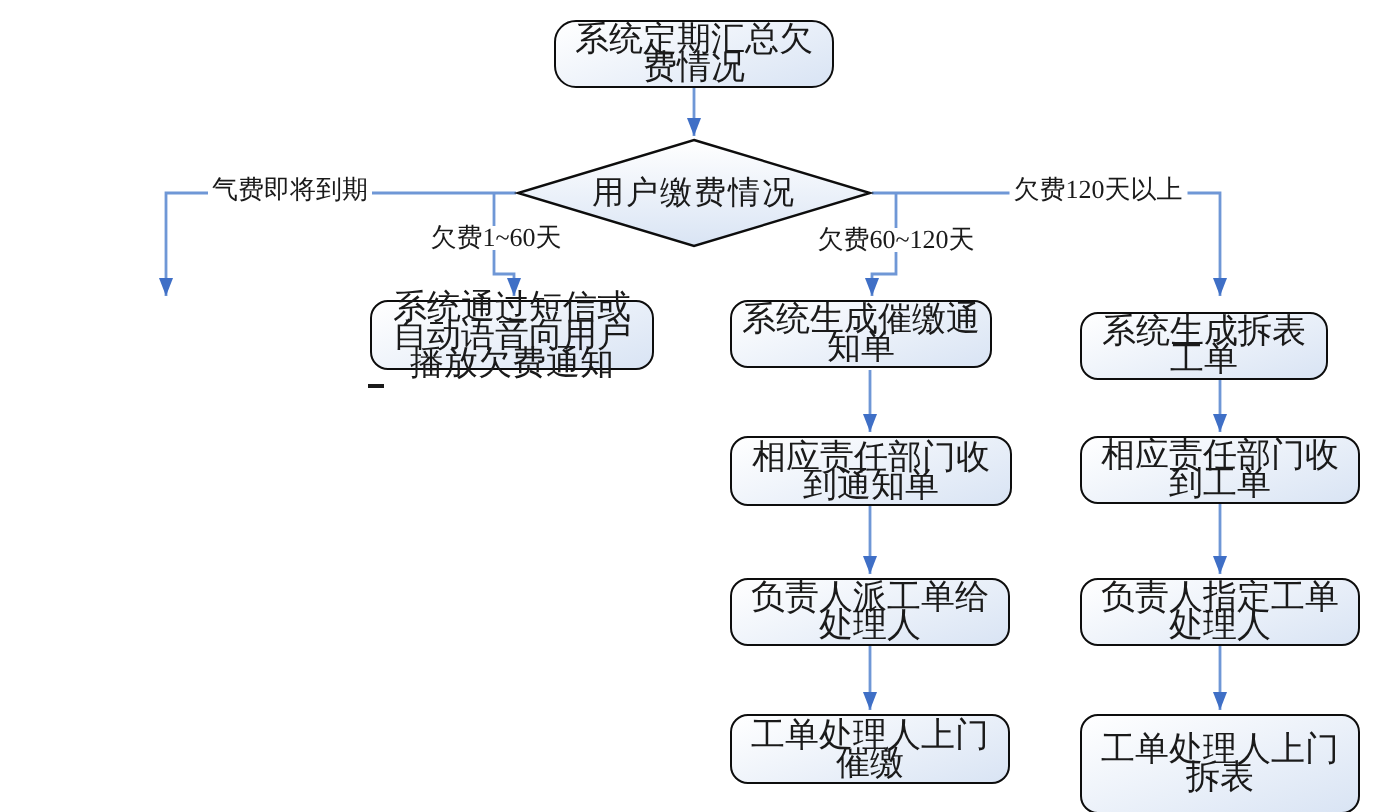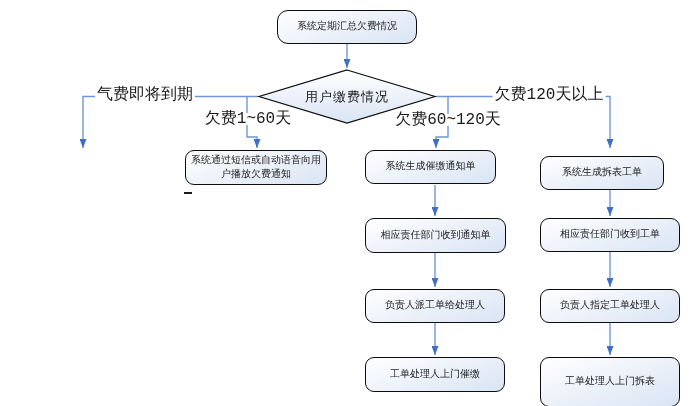--- a/index.html
+++ b/index.html
@@ -36,45 +36,43 @@
   .node{
     position:absolute;
     box-sizing:border-box;
     border:1.4px solid var(--node-border);
     border-radius:9px;
     background:linear-gradient(160deg,var(--node-fill-top) 0%,var(--node-fill-bottom) 100%);
     display:flex;
     align-items:center;
     justify-content:center;
     text-align:center;
-    font-size:10px;
+    font-size:17px;
     line-height:14px;
     padding:1px 3px;
     color:var(--text);
-    font-family:Liberation Mono, monospace;
   }
   .node.start{border-radius:11px;}
   .diamond-label{
     position:absolute;
     left:347px;top:97px;
     transform:translate(-50%,-50%);
-    font-size:13px;
+    font-size:16px;
     white-space:nowrap;
     letter-spacing:1px;
     text-align:center;
   }
   .edge-label{
     position:absolute;
     transform:translate(-50%,-50%);
-    font-size:16px;
+    font-size:13px;
     line-height:12px;
     white-space:nowrap;
     background:var(--background);
     padding:0 2px;
-    font-family:Liberation Mono, monospace;
   }
   .stray-dash{
     position:absolute;
     left:184px;top:192px;
     width:8px;height:2px;
     background:var(--text);
   }
 </style>
 </head>
 <body>

